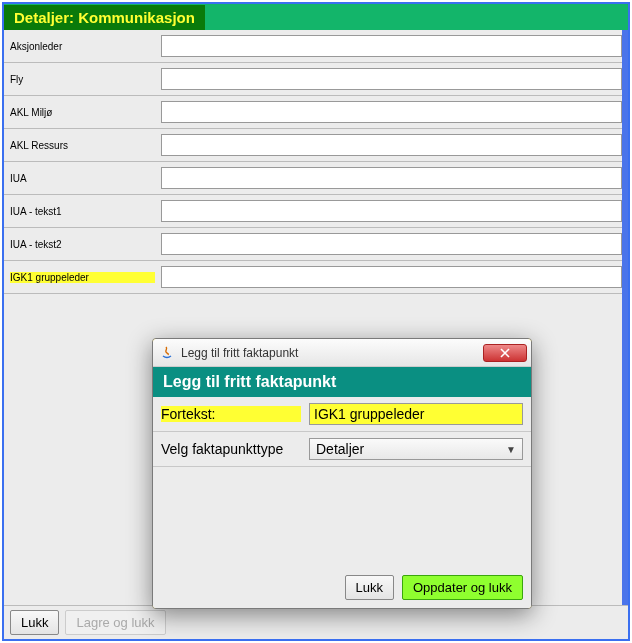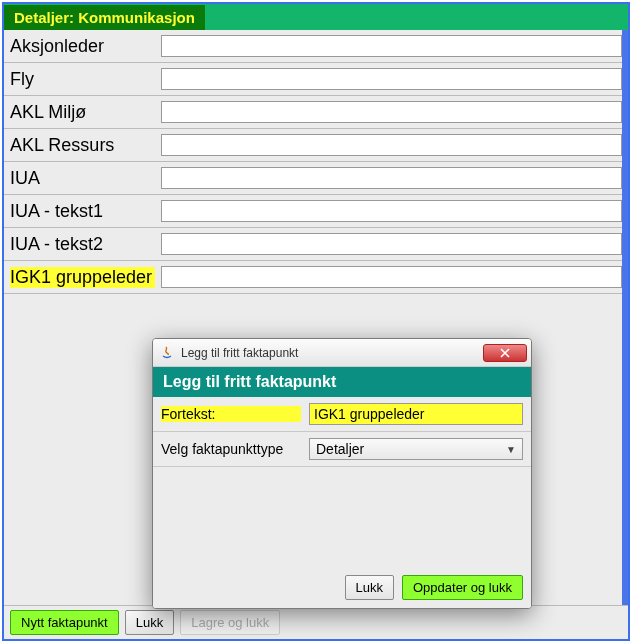--- a/index.html
+++ b/index.html
@@ -43,21 +43,21 @@
   }
   .field-row {
     display: flex;
     align-items: center;
     border-bottom: 1px solid #bbb;
     padding: 5px 6px;
     gap: 6px;
   }
   .field-label {
     width: 145px;
-    font-size: 18px;
+    font-size: 10px;
     color: #000;
   }
   .field-input {
     flex: 1;
     height: 22px;
     border: 1px solid #999;
     background: #fff;
     padding: 2px 4px;
     font-size: 13px;
   }
@@ -234,21 +234,20 @@
         <div class="field-label">IUA - tekst2</div>
         <input class="field-input" style="">
       </div>
       <div class="field-row">
         <div class="field-label hl">IGK1 gruppeleder</div>
         <input class="field-input" style="">
       </div>
     </div>
 
   <div class="bottom-bar">
-    <button class="btn primary">Nytt faktapunkt</button>
     <button class="btn">Lukk</button>
     <button class="btn disabled">Lagre og lukk</button>
   </div>
 
   <div class="right-scroll-strip"></div>
 </div>
 
 <div class="dialog">
   <div class="dialog-titlebar">
     <span class="java-icon">

